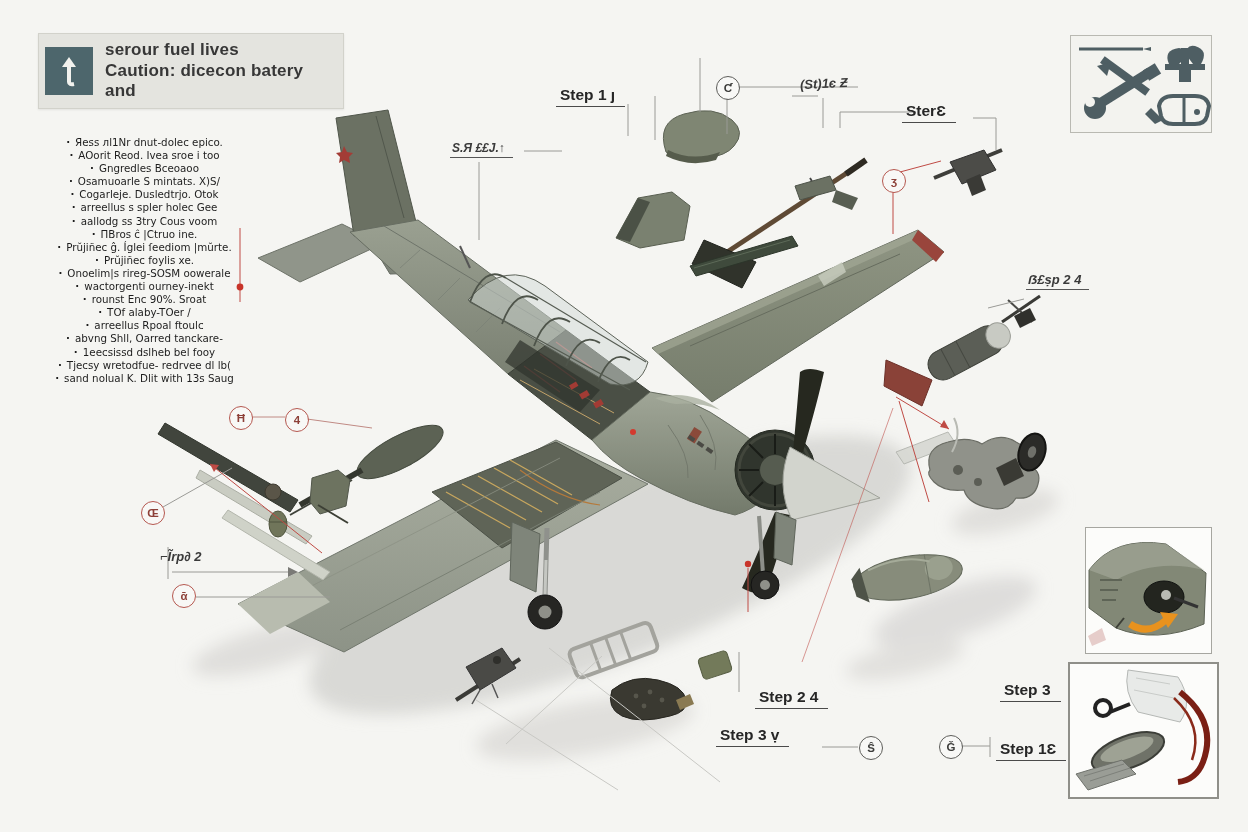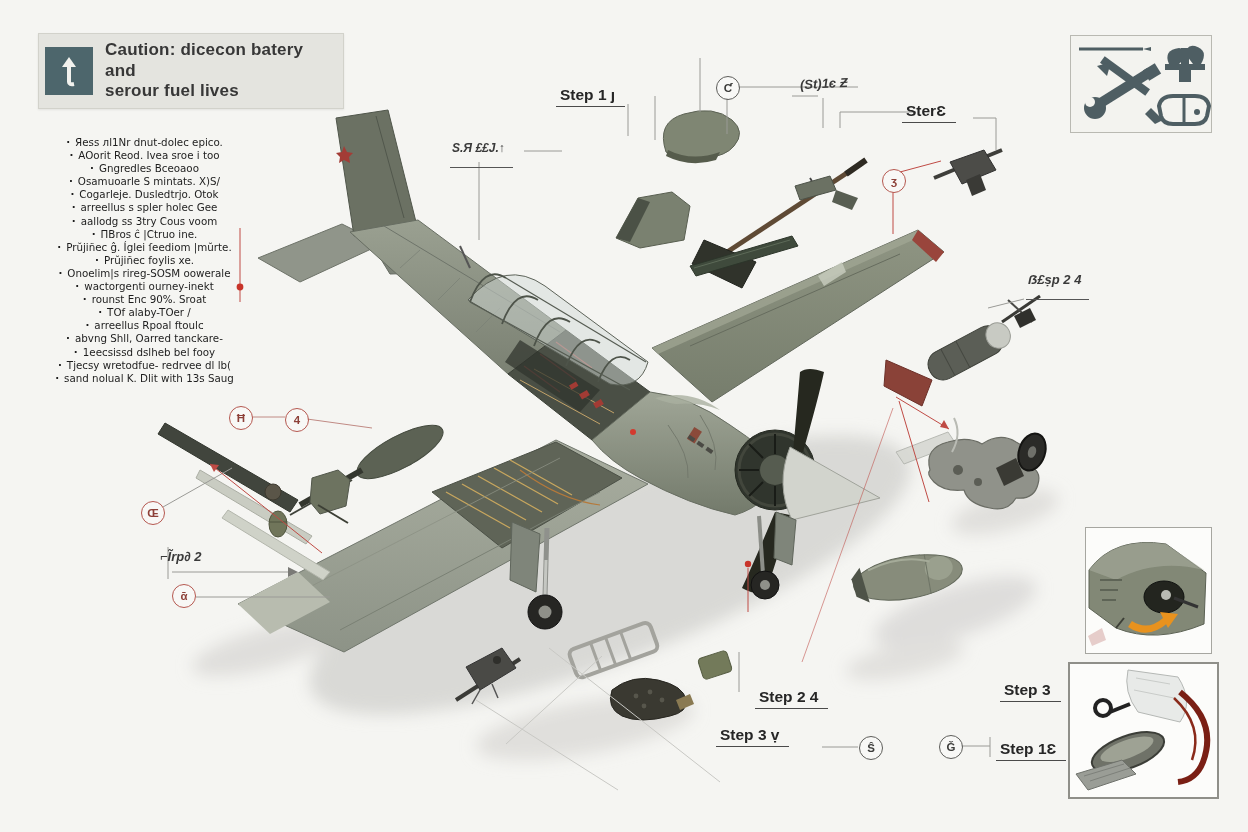--- a/index.html
+++ b/index.html
@@ -19,21 +19,21 @@
   .checklist li{white-space:nowrap;}
   .checklist li::before{content:"·";margin:0 5px 0 2px;font-weight:700;}
   
   .toolsbox{position:absolute;left:1070px;top:35px;width:140px;height:96px;background:#f3f3ef;
             border:1px solid #b9b9b2;}
   
   .lbl{position:absolute;color:#262626;font-weight:700;font-size:15.5px;
        border-bottom:1.6px solid #4a4a4a;padding:0 10px 2px 4px;white-space:nowrap;}
   .scribble{position:absolute;color:#3a3a3a;font-size:13px;font-style:italic;font-weight:600;
             white-space:nowrap;}
-  .scribble.u{border-bottom:1.4px solid #555;padding:0 8px 12px 2px;}
+  .scribble.u{border-bottom:1.4px solid #555;padding:0 8px 2px 2px;}
   
   .marker{position:absolute;width:22px;height:22px;margin:-11px 0 0 -11px;border-radius:50%;
           display:flex;align-items:center;justify-content:center;font-size:11.5px;font-weight:600;
           background:rgba(250,250,248,.6);}
   .marker.red{border:1.6px solid #b4574f;color:#8d4038;}
   .marker.gray{border:1.6px solid #5d5d5a;color:#3c3c3a;}
   
   .inset{position:absolute;background:#fcfcfa;}
   .inset1{left:1085px;top:527px;width:125px;height:125px;border:1px solid #a6a6a0;}
   .inset2{left:1068px;top:662px;width:147px;height:133px;border:2px solid #8f8f89;}
@@ -280,22 +280,22 @@
 
   <div class="caution">
     <div class="caution-icon">
       <svg width="34" height="34" viewBox="0 0 34 34">
         <path d="M17,28 Q17,31 22,30" stroke="#f2f2ee" stroke-width="4" fill="none"></path>
         <path d="M17,10 V28" stroke="#f2f2ee" stroke-width="4"></path>
         <polygon points="17,3 10,13 24,13" fill="#f2f2ee"></polygon>
       </svg>
     </div>
     <div class="caution-text">
+      <div>serour fuel lives</div>
       <div>Caution: dicecon batery and</div>
-      <div>serour fuel lives</div>
     </div>
   </div>
 
   <ul class="checklist">
     <li>Яess лl1Nr dnut-dolec epico.</li>
     <li>AOorit Reod. Ivea sroe i too</li>
     <li>Gngredles Bceoaoo</li>
     <li>Osamuoarle S mintats. X)S/</li>
     <li>Cogarleje. Dusledtrjo. Otok</li>
     <li>arreellus s spler holec Gee</li>

